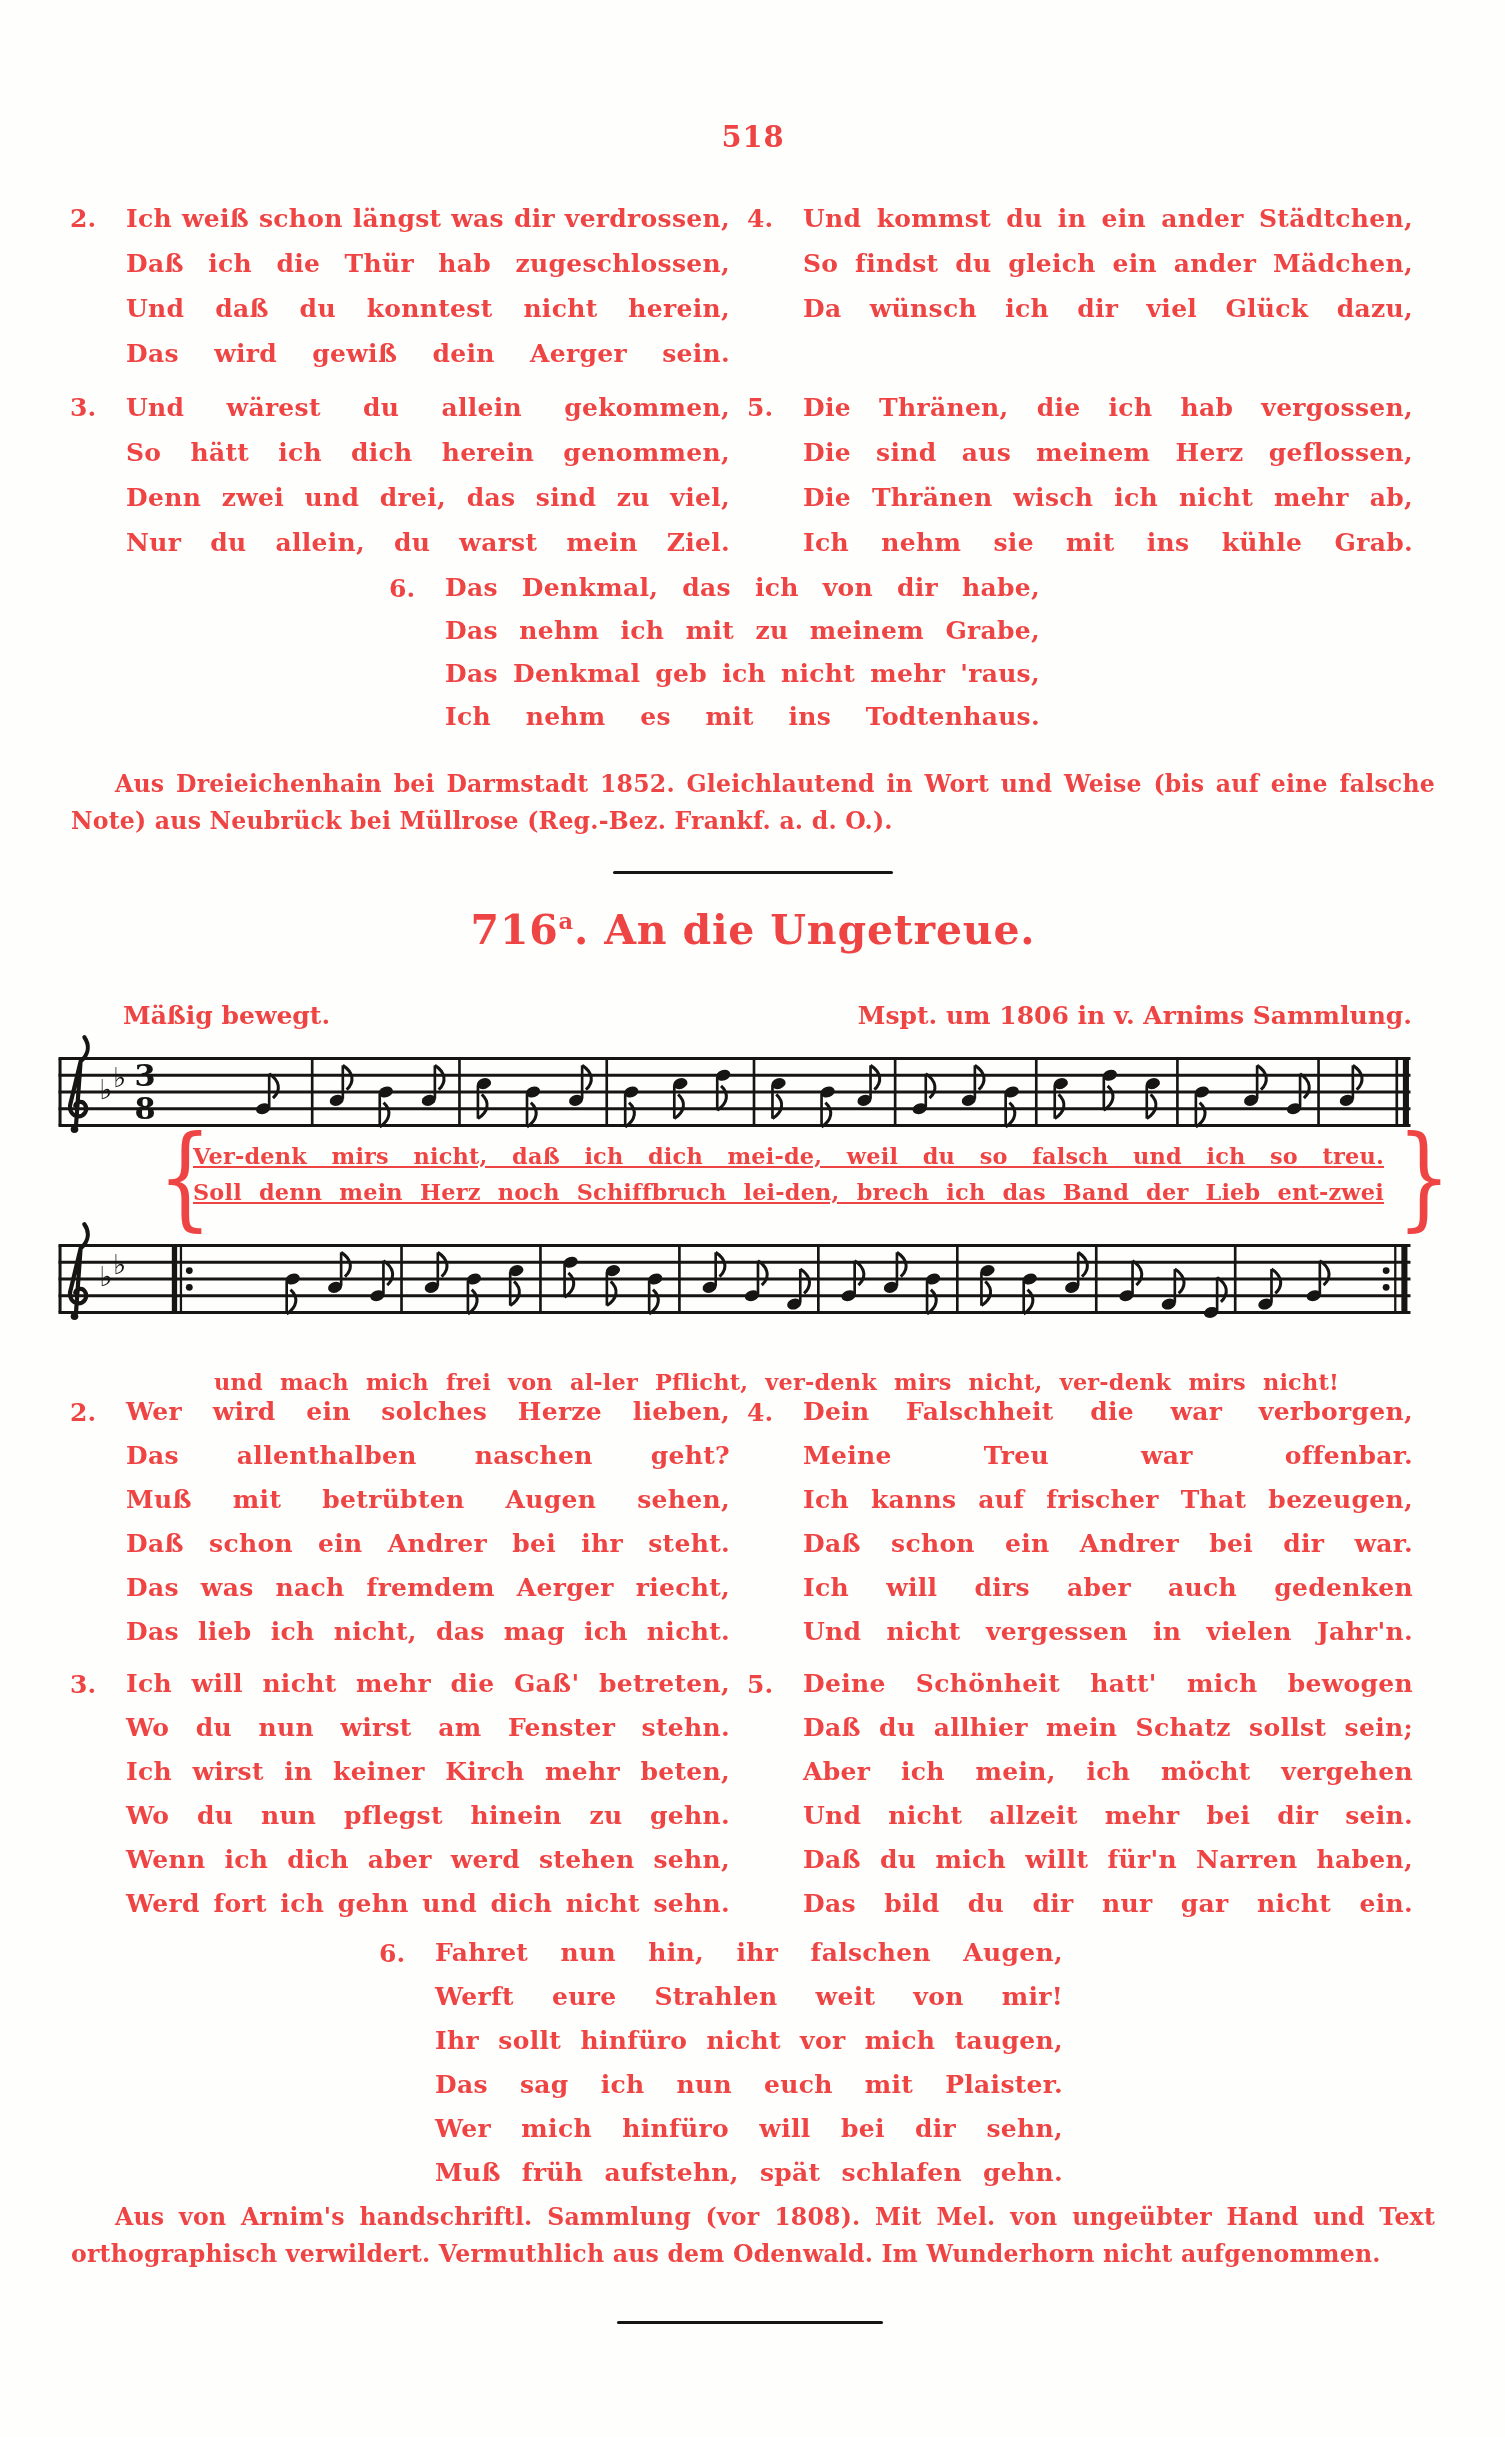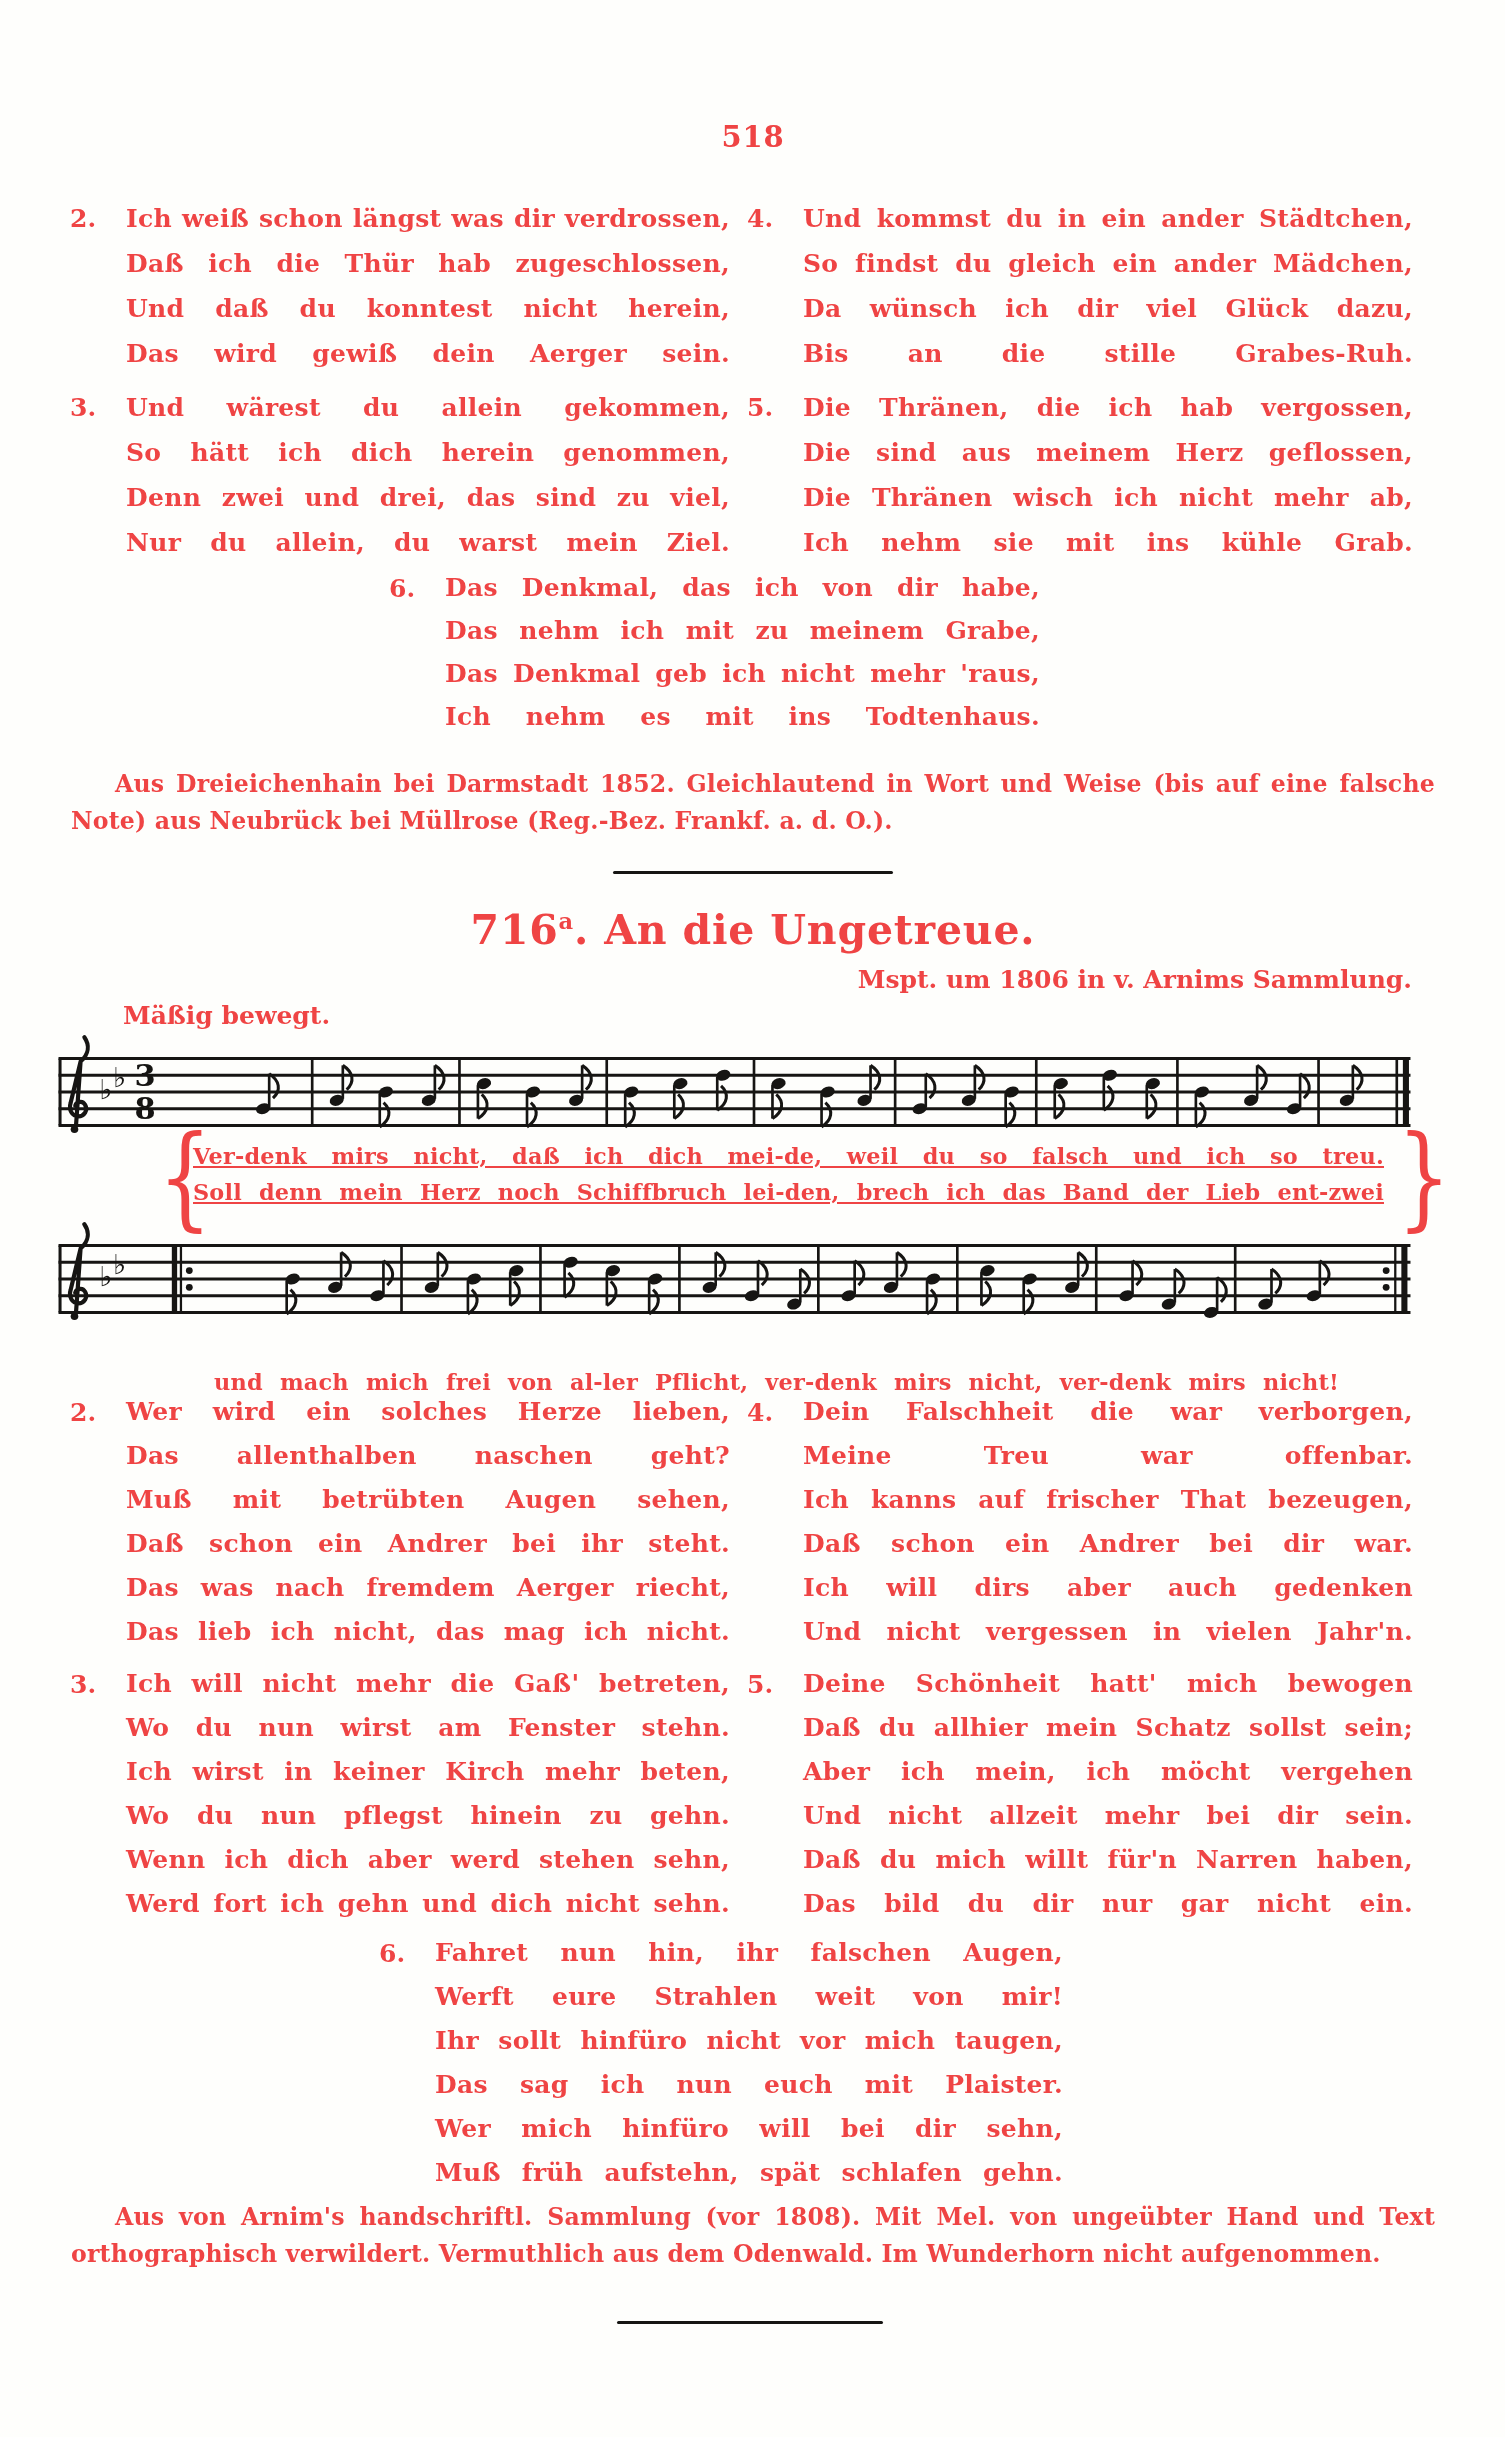--- a/index.html
+++ b/index.html
@@ -48,21 +48,20 @@
     <div class="vl">Und wärest du allein gekommen,</div>
     <div class="vl">So hätt ich dich herein genommen,</div>
     <div class="vl">Denn zwei und drei, das sind zu viel,</div>
     <div class="vl">Nur du allein, du warst mein Ziel.</div>
   </div>
   <div class="verse" style="left:747px;top:196px;width:666px;">
     <span class="vnum">4.</span>
     <div class="vl">Und kommst du in ein ander Städtchen,</div>
     <div class="vl">So findst du gleich ein ander Mädchen,</div>
     <div class="vl">Da wünsch ich dir viel Glück dazu,</div>
-    <div class="vl">Bis an die stille Grabes-Ruh.</div>
   </div>
   <div class="verse" style="left:747px;top:385px;width:666px;">
     <span class="vnum">5.</span>
     <div class="vl">Die Thränen, die ich hab vergossen,</div>
     <div class="vl">Die sind aus meinem Herz geflossen,</div>
     <div class="vl">Die Thränen wisch ich nicht mehr ab,</div>
     <div class="vl">Ich nehm sie mit ins kühle Grab.</div>
   </div>
 
   <div class="verse v6a" style="left:389px;top:566px;width:651px;">
@@ -74,21 +73,21 @@
   </div>
 
   <div class="abs notepar" style="left:71px;top:766px;width:1364px;">Aus Dreieichenhain bei Darmstadt 1852. Gleichlautend in Wort und Weise (bis auf eine falsche Note) aus Neubrück bei Müllrose (Reg.-Bez. Frankf. a. d. O.).</div>
 
   <div class="abs rule" style="left:613px;top:871px;width:280px;"></div>
 
   <div class="abs title" style="top:906px;left:0;">
     <span>716</span><sup>a</sup><span>. </span><span>An die Ungetreue.</span>
   </div>
   <div class="abs tempo" style="left:123px;top:1001px;">Mäßig bewegt.</div>
-  <div class="abs msrc" style="left:760px;top:965px;width:652px;">Mspt. um 1806 in v. Arnims Sammlung.</div>
+  <div class="abs msrc" style="left:760px;top:1001px;width:652px;">Mspt. um 1806 in v. Arnims Sammlung.</div>
 
   <div class="abs" style="left:57px;top:1028px;width:1355px;height:131px;">
       <svg width="1355" height="131" viewBox="0 0 1782 172">
         <line x1="2" y1="40" x2="1780" y2="40" stroke="#161513" stroke-width="4"></line>
         <line x1="2" y1="62" x2="1780" y2="62" stroke="#161513" stroke-width="4"></line>
         <line x1="2" y1="84" x2="1780" y2="84" stroke="#161513" stroke-width="4"></line>
         <line x1="2" y1="106" x2="1780" y2="106" stroke="#161513" stroke-width="4"></line>
         <line x1="2" y1="128" x2="1780" y2="128" stroke="#161513" stroke-width="4"></line>
         <line x1="4" y1="40" x2="4" y2="128" stroke="#161513" stroke-width="4"></line>
         <path d="M36 12 C43 22 42 34 31 44 L18 98 C15 108 20 116 28 116 C36 116 41 108 37 101 C34 95 26 96 24 102 M31 44 L25 128" stroke="#161513" stroke-width="5.5" fill="none" stroke-linecap="round"></path>

